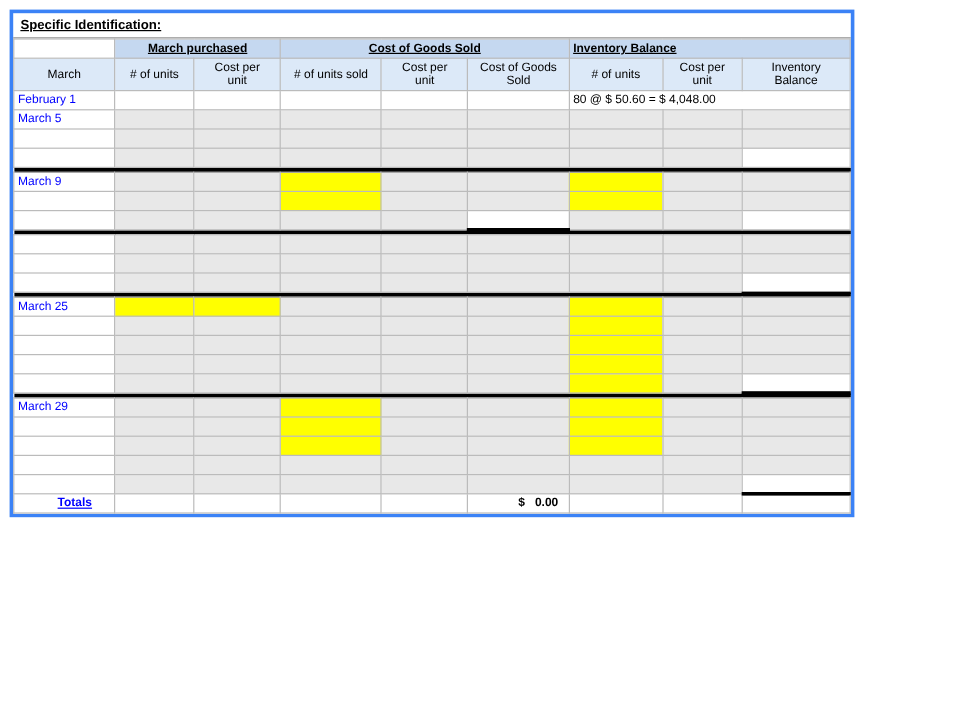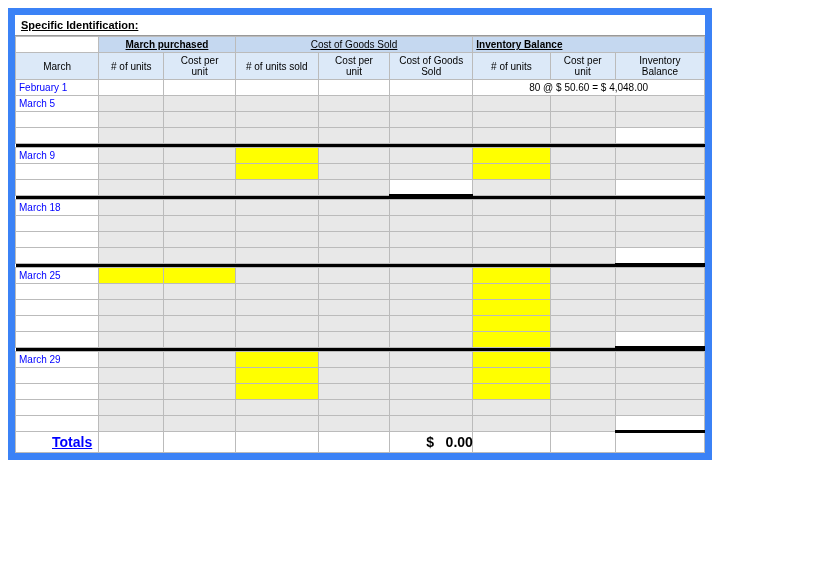--- a/index.html
+++ b/index.html
@@ -3,21 +3,21 @@
   <meta charset="utf-8">
   <style>
     * { box-sizing: border-box; margin: 0; padding: 0; }
     body {
       font-family: Arial, sans-serif;
       font-size: 11px;
       background: #fff;
       padding: 8px;
     }
     .main-container {
-      border: 7px solid #3b82f6;
+      border: 3px solid #3b82f6;
       width: 704px;
     }
     .title-row {
       padding: 4px 6px;
       font-weight: bold;
       text-decoration: underline;
       font-size: 11px;
       border-bottom: 1px solid #999;
     }
     table {
@@ -33,21 +33,21 @@
     .header-section-goods {
       background: #c5d8f0;
       text-align: center;
       font-weight: bold;
       font-size: 10px;
       text-decoration: underline;
     }
     .header-section-cogs {
       background: #c5d8f0;
       text-align: center;
-      font-weight: normal;
+      font-weight: bold;
       font-size: 10px;
       text-decoration: underline;
     }
     .header-section-inv {
       background: #c5d8f0;
       text-align: left;
       font-weight: bold;
       font-size: 10px;
       text-decoration: underline;
       margin-top: 19px;
@@ -77,32 +77,32 @@
       height: 16px;
     }
     .section-divider td {
       background: #000;
       height: 4px;
       padding: 0;
       border: none;
     }
     .totals-row td {
       background: #fff;
-      font-size: 14px;
+      font-size: 10px;
       font-weight: bold;
       padding-left: 36px;
     }
     .total-amount {
       background: #ffff99;
       text-align: center;
     }
     .inv-value-cell {
       background: #fff;
       font-size: 10px;
-      text-align: center;
+      text-align: left;
     }
     .col-date { width: 70px; }
     .col-num-units { width: 55px; }
     .col-cost-unit { width: 60px; }
     .col-num-sold { width: 70px; }
     .col-cost-unit2 { width: 60px; }
     .col-cogs { width: 70px; }
     .col-inv-units { width: 65px; }
     .col-inv-cost { width: 55px; }
     .col-inv-bal { width: 75px; }
@@ -226,31 +226,20 @@
         <td class="data-cell"></td>
         <td class="data-cell"></td>
         <td class="data-cell-white"></td>
       </tr>
 
       <tr class="section-divider">
         <td colspan="9" style="background:#000; height:4px; padding:0; border:none;"></td>
       </tr>
 
       <tr>
-        <td class="date-cell">March 18</td>
-        <td class="data-cell"></td>
-        <td class="data-cell"></td>
-        <td class="data-cell"></td>
-        <td class="data-cell"></td>
-        <td class="data-cell"></td>
-        <td class="data-cell"></td>
-        <td class="data-cell"></td>
-        <td class="data-cell"></td>
-      </tr>
-      <tr>
         <td class="data-cell-white"></td>
         <td class="data-cell"></td>
         <td class="data-cell"></td>
         <td class="data-cell"></td>
         <td class="data-cell"></td>
         <td class="data-cell"></td>
         <td class="data-cell"></td>
         <td class="data-cell"></td>
         <td class="data-cell"></td>
       </tr>

